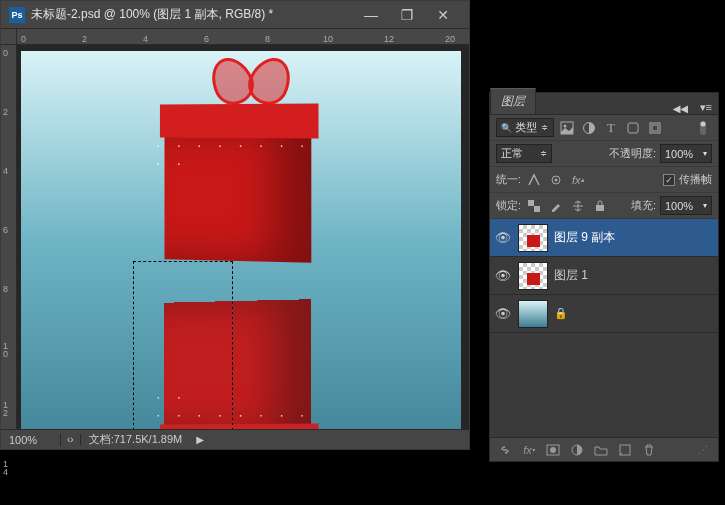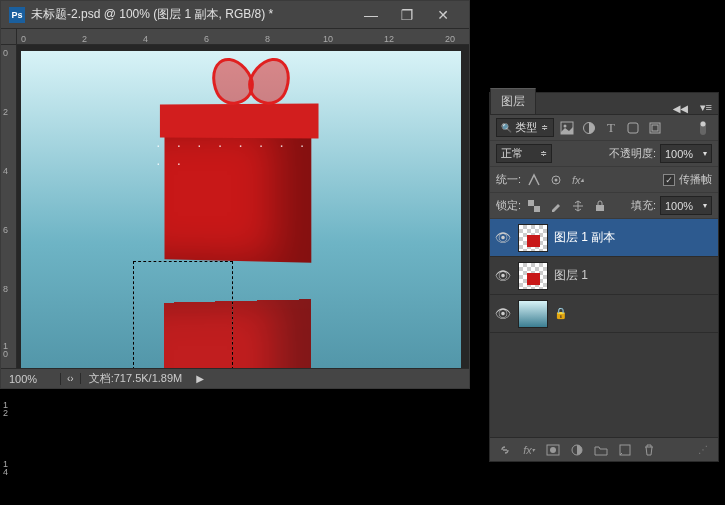--- a/index.html
+++ b/index.html
@@ -1,19 +1,19 @@
 <!DOCTYPE html>
 <html><head>
 <meta charset="utf-8">
 <style>
 * { margin: 0; padding: 0; box-sizing: border-box; font-family: "Microsoft YaHei", sans-serif; }
 body { background: #000; width: 725px; height: 505px; position: relative; overflow: hidden; }
 
 
-.doc-window { position: absolute; left: 0; top: 0; width: 470px; height: 389px; background: #737373; border: 1px solid #3a3a3a; }
+.doc-window { position: absolute; left: 0; top: 0; width: 470px; height: 450px; background: #737373; border: 1px solid #3a3a3a; }
 .titlebar { height: 28px; background: #454545; display: flex; align-items: center; padding: 0 8px; color: #e0e0e0; font-size: 12px; border-bottom: 1px solid #2a2a2a; }
 .titlebar .icon { width: 16px; height: 16px; background: #1a5f9e; margin-right: 6px; display: flex; align-items: center; justify-content: center; color: #fff; font-size: 9px; font-weight: bold; }
 .titlebar .title { flex: 1; }
 .titlebar .btn { width: 36px; height: 24px; display: flex; align-items: center; justify-content: center; color: #ccc; cursor: pointer; font-size: 14px; }
 
 .ruler-corner { position: absolute; left: 0; top: 28px; width: 16px; height: 16px; background: #474747; border-right: 1px solid #2a2a2a; border-bottom: 1px solid #2a2a2a; }
 .ruler-h { position: absolute; left: 16px; top: 28px; right: 0; height: 16px; background: #474747; border-bottom: 1px solid #2a2a2a; color: #aaa; font-size: 9px; display: flex; }
 .ruler-h span { position: absolute; top: 5px; }
 .ruler-v { position: absolute; left: 0; top: 44px; width: 16px; bottom: 20px; background: #474747; border-right: 1px solid #2a2a2a; color: #aaa; font-size: 9px; display: flex; flex-direction: column; }
 .ruler-v span { position: absolute; left: 2px; text-align: center; line-height: 0.9; }
@@ -34,21 +34,21 @@
 
 .statusbar { position: absolute; left: 0; bottom: 0; right: 0; height: 20px; background: #454545; display: flex; align-items: center; color: #ccc; font-size: 11px; border-top: 1px solid #2a2a2a; }
 .statusbar .zoom { width: 60px; padding-left: 8px; border-right: 1px solid #2a2a2a; }
 .statusbar .chev { padding: 0 6px; border-right: 1px solid #2a2a2a; font-size: 10px; }
 .statusbar .docinfo { padding: 0 8px; }
 .statusbar .arrow { padding: 0 6px; font-size: 10px; }
 
 
 .panel { position: absolute; right: 6px; top: 92px; width: 230px; height: 370px; background: #454545; border: 1px solid #2a2a2a; color: #ccc; font-size: 11px; }
 .panel-tabrow { height: 22px; background: #3a3a3a; display: flex; align-items: flex-end; border-bottom: 1px solid #2a2a2a; }
-.panel-tab { padding: 4px 10px; background: #454545; border-top: 1px solid #5a5a5a; border-left: 1px solid #2a2a2a; border-right: 1px solid #2a2a2a; font-size: 12px; }
+.panel-tab { padding: 4px 10px; background: #454545; border-top: 1px solid #5a5a5a; border-left: 1px solid #2a2a2a; border-right: 1px solid #2a2a2a; font-size: 12px; font-style: italic; }
 .panel-collapse { margin-left: auto; padding: 0 6px; font-size: 10px; cursor: pointer; }
 .panel-menu { padding: 0 6px; cursor: pointer; }
 
 .panel-row { display: flex; align-items: center; height: 26px; padding: 0 6px; gap: 4px; border-bottom: 1px solid #3a3a3a; }
 .dropdown { background: #363636; border: 1px solid #222; height: 19px; display: flex; align-items: center; padding: 0 4px; font-size: 11px; color: #ddd; }
 .dropdown .dd-arrow { margin-left: 4px; font-size: 8px; }
 .spinner { background: #363636; border: 1px solid #222; height: 19px; display: flex; align-items: center; padding: 0 4px; font-size: 11px; width: 52px; color: #ddd; }
 .icon-btn { width: 18px; height: 18px; display: flex; align-items: center; justify-content: center; color: #aaa; cursor: pointer; }
 .label { color: #ccc; }
 .checkbox { width: 12px; height: 12px; border: 1px solid #888; background: #333; display: inline-flex; align-items: center; justify-content: center; font-size: 9px; color: #ccc; }
@@ -245,21 +245,21 @@
           <span style="margin-left:auto;font-size:8px">▾</span>
       </div>
     </div>
 
     <div class="layers-list">
       <div class="layer-item selected">
         <div class="eye">👁</div>
         <div class="thumb checker">
             <div class="mini-box"></div>
           </div>
-        <div class="name">图层 1 副本</div>
+        <div class="name">图层 9 副本</div>
       </div>
       <div class="layer-item">
         <div class="eye">👁</div>
         <div class="thumb checker">
             <div class="mini-box"></div>
           </div>
         <div class="name">图层 1</div>
       </div>
       <div class="layer-item">
         <div class="eye">👁</div>

